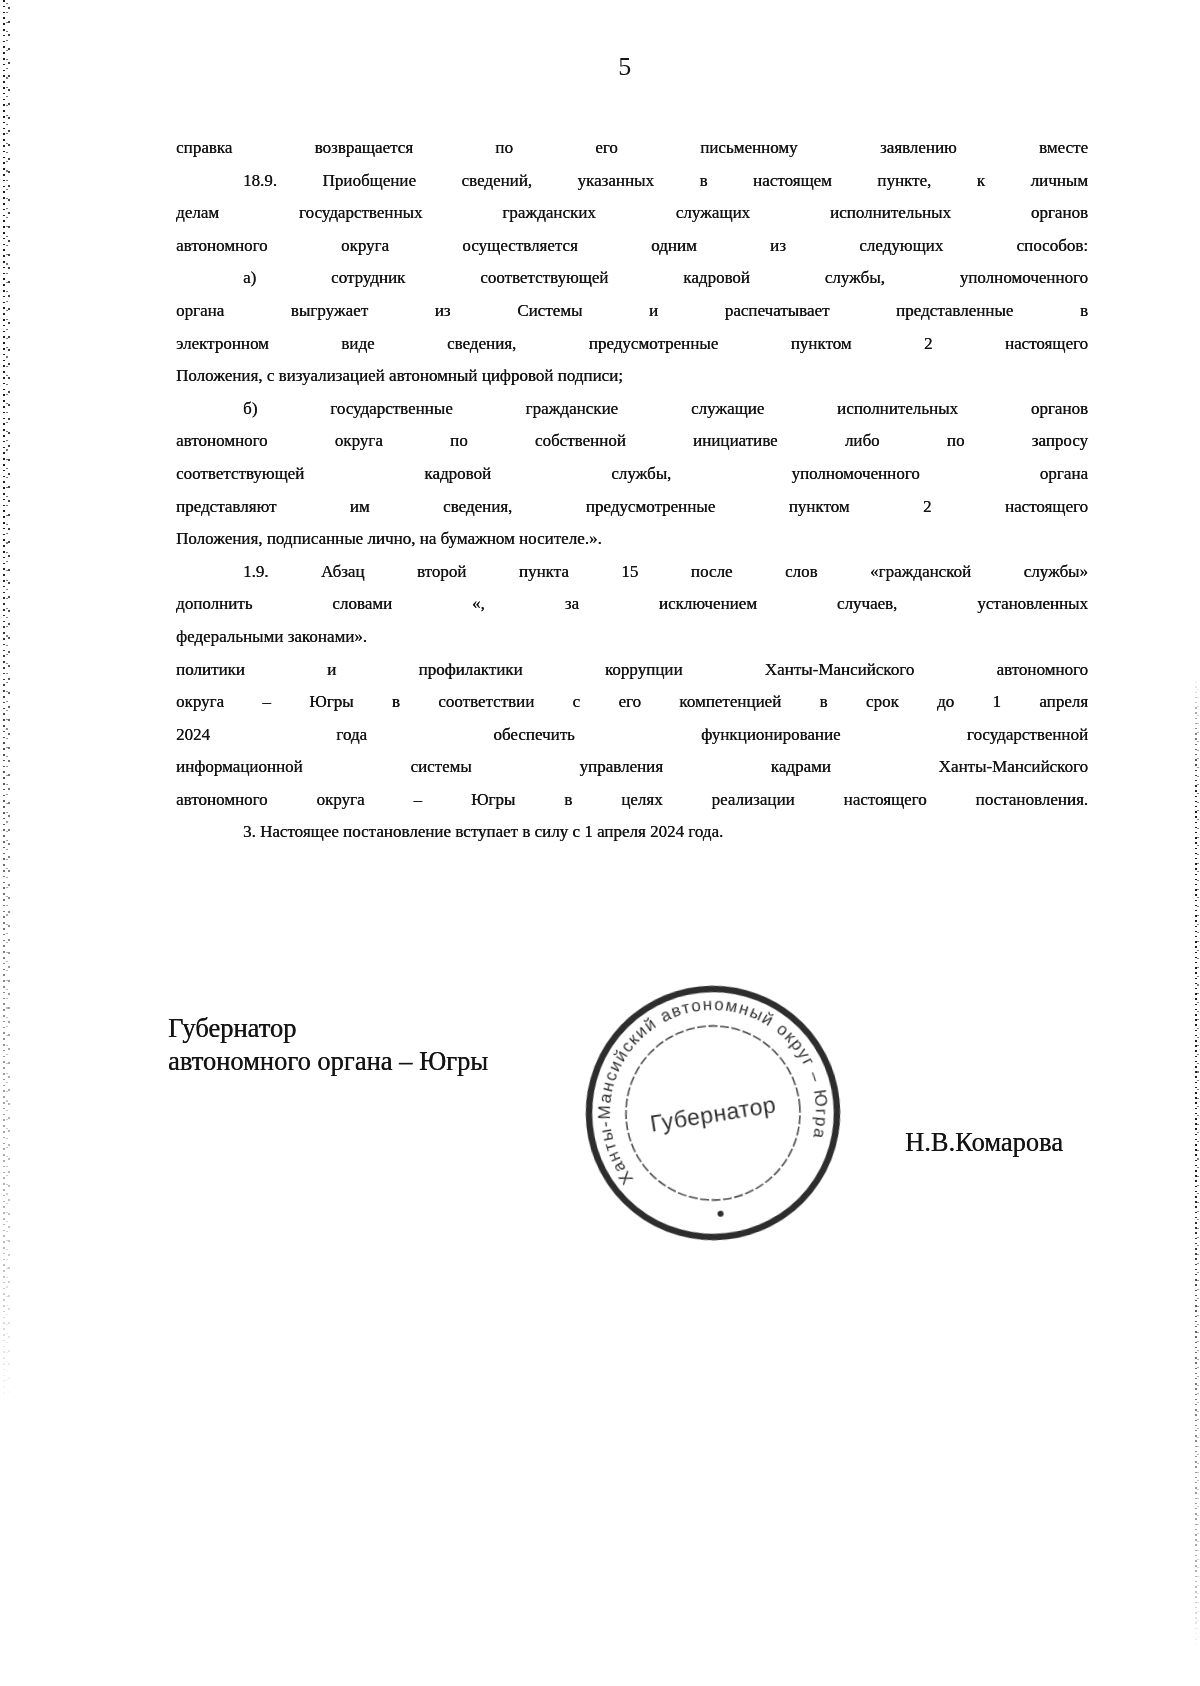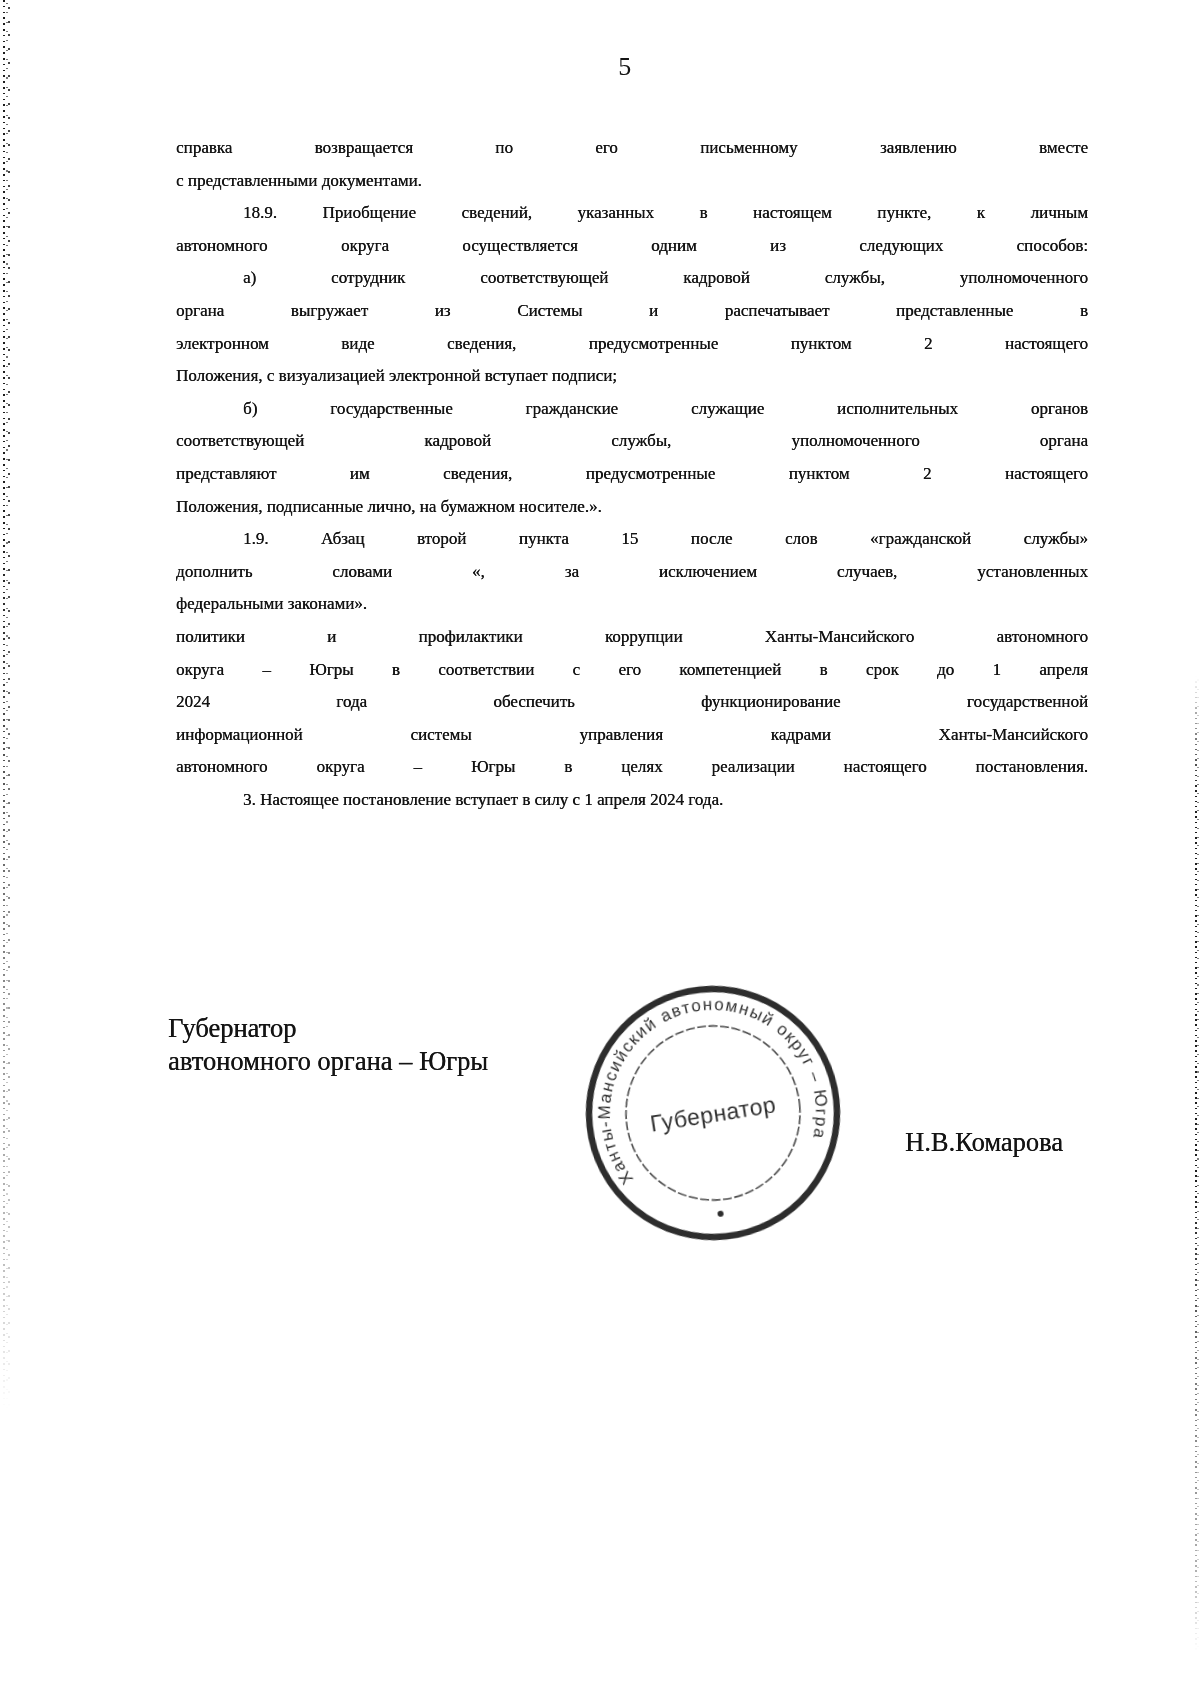--- a/index.html
+++ b/index.html
@@ -88,28 +88,29 @@
 
 <div class="page">
 
   <div class="edge-noise left"></div>
   <div class="edge-noise right"></div>
 
   <div class="page-number">5</div>
 
   <div class="body-text">
       <div class="line just">справка возвращается по его письменному заявлению вместе</div>
-      <div class="line">с представленными документами.</div>
       <div class="line just ind">18.9. Приобщение сведений, указанных в настоящем пункте, к личным</div>
+      <div class="line just">делам государственных гражданских служащих исполнительных органов</div>
       <div class="line just">автономного округа осуществляется одним из следующих способов:</div>
       <div class="line just ind">а) сотрудник соответствующей кадровой службы, уполномоченного</div>
       <div class="line just">органа выгружает из Системы и распечатывает представленные в</div>
       <div class="line just">электронном виде сведения, предусмотренные пунктом 2 настоящего</div>
-      <div class="line">Положения, с визуализацией электронной вступает подписи;</div>
+      <div class="line">Положения, с визуализацией автономный цифровой подписи;</div>
       <div class="line just ind">б) государственные гражданские служащие исполнительных органов</div>
+      <div class="line just">автономного округа по собственной инициативе либо по запросу</div>
       <div class="line just">соответствующей кадровой службы, уполномоченного органа</div>
       <div class="line just">представляют им сведения, предусмотренные пунктом 2 настоящего</div>
       <div class="line">Положения, подписанные лично, на бумажном носителе.».</div>
       <div class="line just ind">1.9. Абзац второй пункта 15 после слов «гражданской службы»</div>
       <div class="line just">дополнить словами «, за исключением случаев, установленных</div>
       <div class="line">федеральными законами».</div>
       <div class="line just">политики и профилактики коррупции Ханты-Мансийского автономного</div>
       <div class="line just">округа – Югры в соответствии с его компетенцией в срок до 1 апреля</div>
       <div class="line just">2024 года обеспечить функционирование государственной</div>
       <div class="line just">информационной системы управления кадрами Ханты-Мансийского</div>

